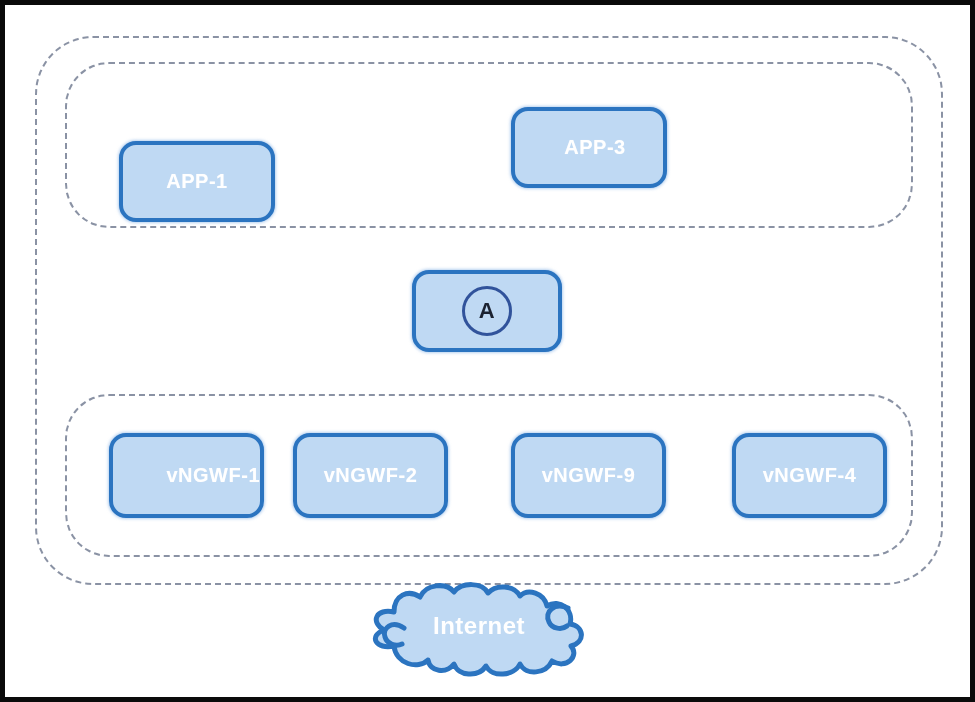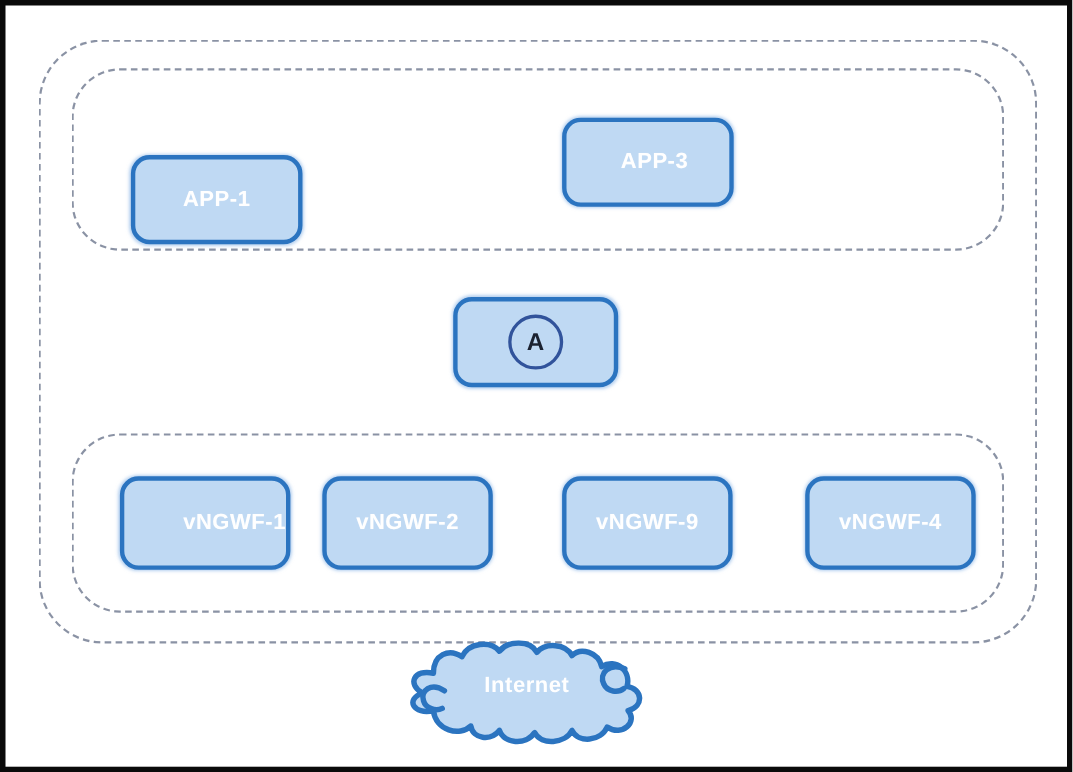--- a/index.html
+++ b/index.html
@@ -63,21 +63,21 @@
 
   
   .cloud-wrap { position: absolute; left: 363px; top: 577px; width: 230px; height: 100px; }
   .cloud-wrap svg { display: block; }
   .cloud-label {
     position: absolute;
     left: 0; top: 30px;
     width: 222px;
     text-align: center;
     color: #ffffff;
-    font-size: 20px;
+    font-size: 24px;
     font-weight: bold;
     letter-spacing: 0.5px;
   }
 </style>
 </head>
 <body>
 
 <div class="canvas">
 
   <div class="zone outer"></div>

